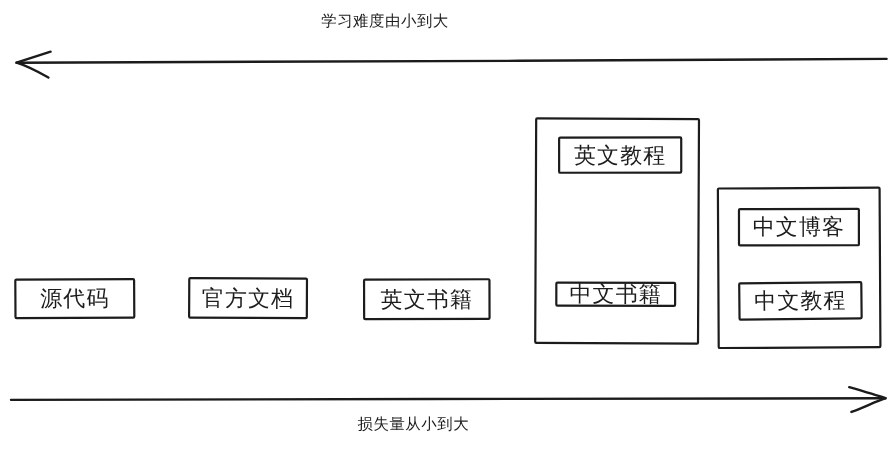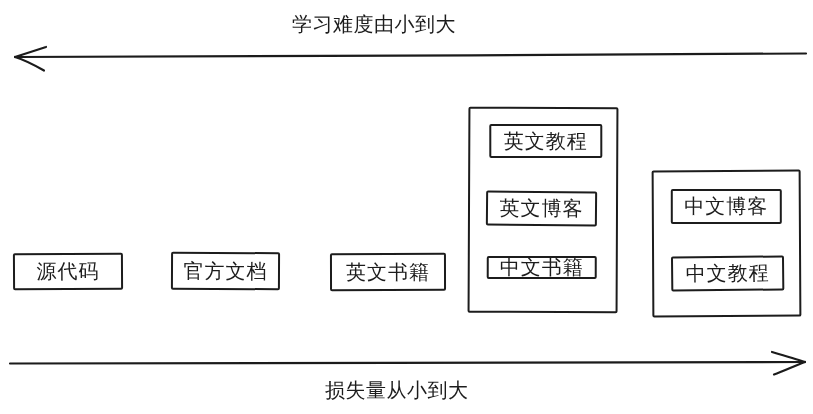--- a/index.html
+++ b/index.html
@@ -7,21 +7,21 @@
     position: relative;
     width: 813px;
     height: 414px;
     background: #ffffff;
     overflow: hidden;
     font-family: "Liberation Sans", sans-serif;
     color: #1c1c1c;
   }
   .axis-label {
     position: absolute;
-    font-size: 20px;
+    font-size: 14px;
     letter-spacing: 0.5px;
     color: #1c1c1c;
     white-space: nowrap;
   }
   .axis-label.top { left: 292px; top: 11px; }
   .axis-label.bottom { left: 306px; top: 377px; margin-left: 19px; }
   svg.arrow { position: absolute; left: 0; overflow: visible; }
   svg.arrow path {
     fill: none;
     stroke: #1b1b1b;
@@ -72,26 +72,23 @@
   </div>
 
   <div class="box r3" style="left:330px; top:253px; width:116px; height:38px;">
     <span class="box-label">英文书籍</span>
   </div>
 
   <div class="box r2" style="left:171px; top:252px; width:109px; height:38px;">
     <span class="box-label">官方文档</span>
   </div>
 
-  <div class="group r2" style="left:468px; top:107px; width:150px; height:206px;padding-left:44px;">
+  <div class="group r2" style="left:486px; top:107px; width:150px; height:206px;padding-left:44px;">
     <div class="box r1" style="left:19px; top:15px; width:113px; height:34px;">
       <span class="box-label">英文教程</span>
-    </div>
-    <div class="box r2" style="left:16px; top:82px; width:111px; height:35px;">
-      <span class="box-label">英文博客</span>
     </div>
     <div class="box r3" style="left:17px; top:147px; width:110px; height:23px;">
       <span class="box-label">中文书籍</span>
     </div>
   </div>
 
   <div class="group r1" style="left:652px; top:170px; width:149px; height:147px;">
     <div class="box r2" style="left:17px; top:17px; width:111px; height:35px;">
       <span class="box-label">中文博客</span>
     </div>

